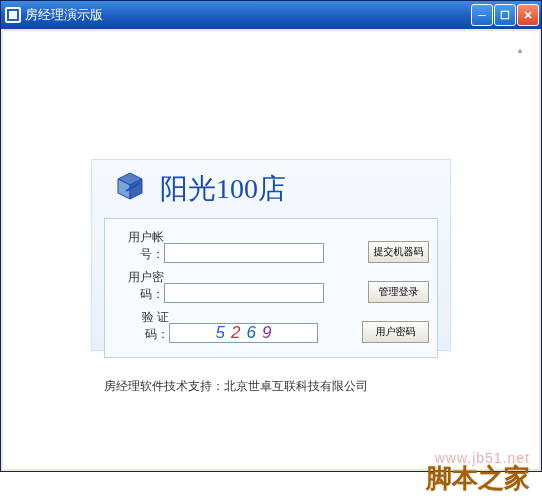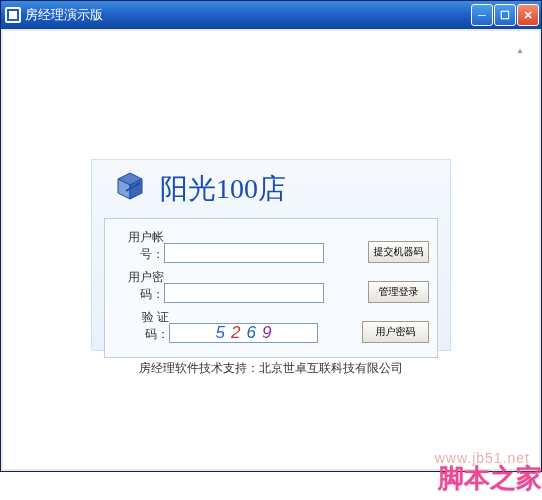--- a/index.html
+++ b/index.html
@@ -22,23 +22,23 @@
 .form-box { border: 1px solid #b8d0e8; background: #f7fbff; padding: 10px 8px 8px 12px; }
 .form-row { display: flex; align-items: flex-end; gap: 0; margin-bottom: 6px; font-size: 12px; }
 .form-label { width: 56px; text-align: right; color: #333; }
 .form-input { width: 160px; height: 20px; border: 1px solid #7f9db9; background: #fff; padding: 0 3px; font-size: 12px; }
 .captcha-display { width: 160px; height: 20px; border: 1px solid #7f9db9; background: #fff; display: flex; align-items: center; justify-content: center; gap: 6px; font-size: 17px; font-family: Arial, sans-serif; }
 .cap-d1 { color: #2e5fd6; font-style: italic; }
 .cap-d2 { color: #c0392b; font-style: italic; }
 .cap-d3 { color: #1565c0; font-style: italic; }
 .cap-d4 { color: #8e24aa; font-style: italic; }
 .form-btn { width: 72px; height: 22px; font-size: 10px; background: linear-gradient(to bottom, #fdfdfd, #e6e3db); border: 1px solid #9c9c8f; cursor: pointer; font-family: Liberation Serif, serif; margin-left: 44px; }
-.footer-text { text-align: center; font-size: 12px; color: #333; margin-top: 2px; }
+.footer-text { font-size: 12px; color: #333; margin-top: 20px; }
 .scrollzone { position: absolute; right: 0; top: 0; width: 14px; height: 14px; display: flex; align-items: center; justify-content: center; color: #999; font-size: 9px; }
-.watermark { position: absolute; right: 0; bottom: 4px; font-family: "KaiTi", "SimSun", serif; font-size: 26px; color: #ec4899; font-weight: bold; text-shadow: 0 0 2px rgba(201,48,44,0.3); margin-left: 40px; }
+.watermark { position: absolute; right: 12px; bottom: 4px; font-family: "KaiTi", "SimSun", serif; font-size: 26px; color: #a16207; font-weight: bold; text-shadow: 0 0 2px rgba(201,48,44,0.3); margin-left: 40px; }
 .watermark-url { position: absolute; right: 12px; bottom: 34px; font-size: 14px; color: rgba(201,48,44,0.4); font-family: Arial; letter-spacing: 1px; }
 </style>
 </head>
 <body>
 
 <div class="window">
   <div class="titlebar">
     <div class="titlebar-icon">
       <svg viewBox="0 0 16 16">
           <rect x="2" y="2" width="12" height="12" fill="#1e5fc5"></rect>

